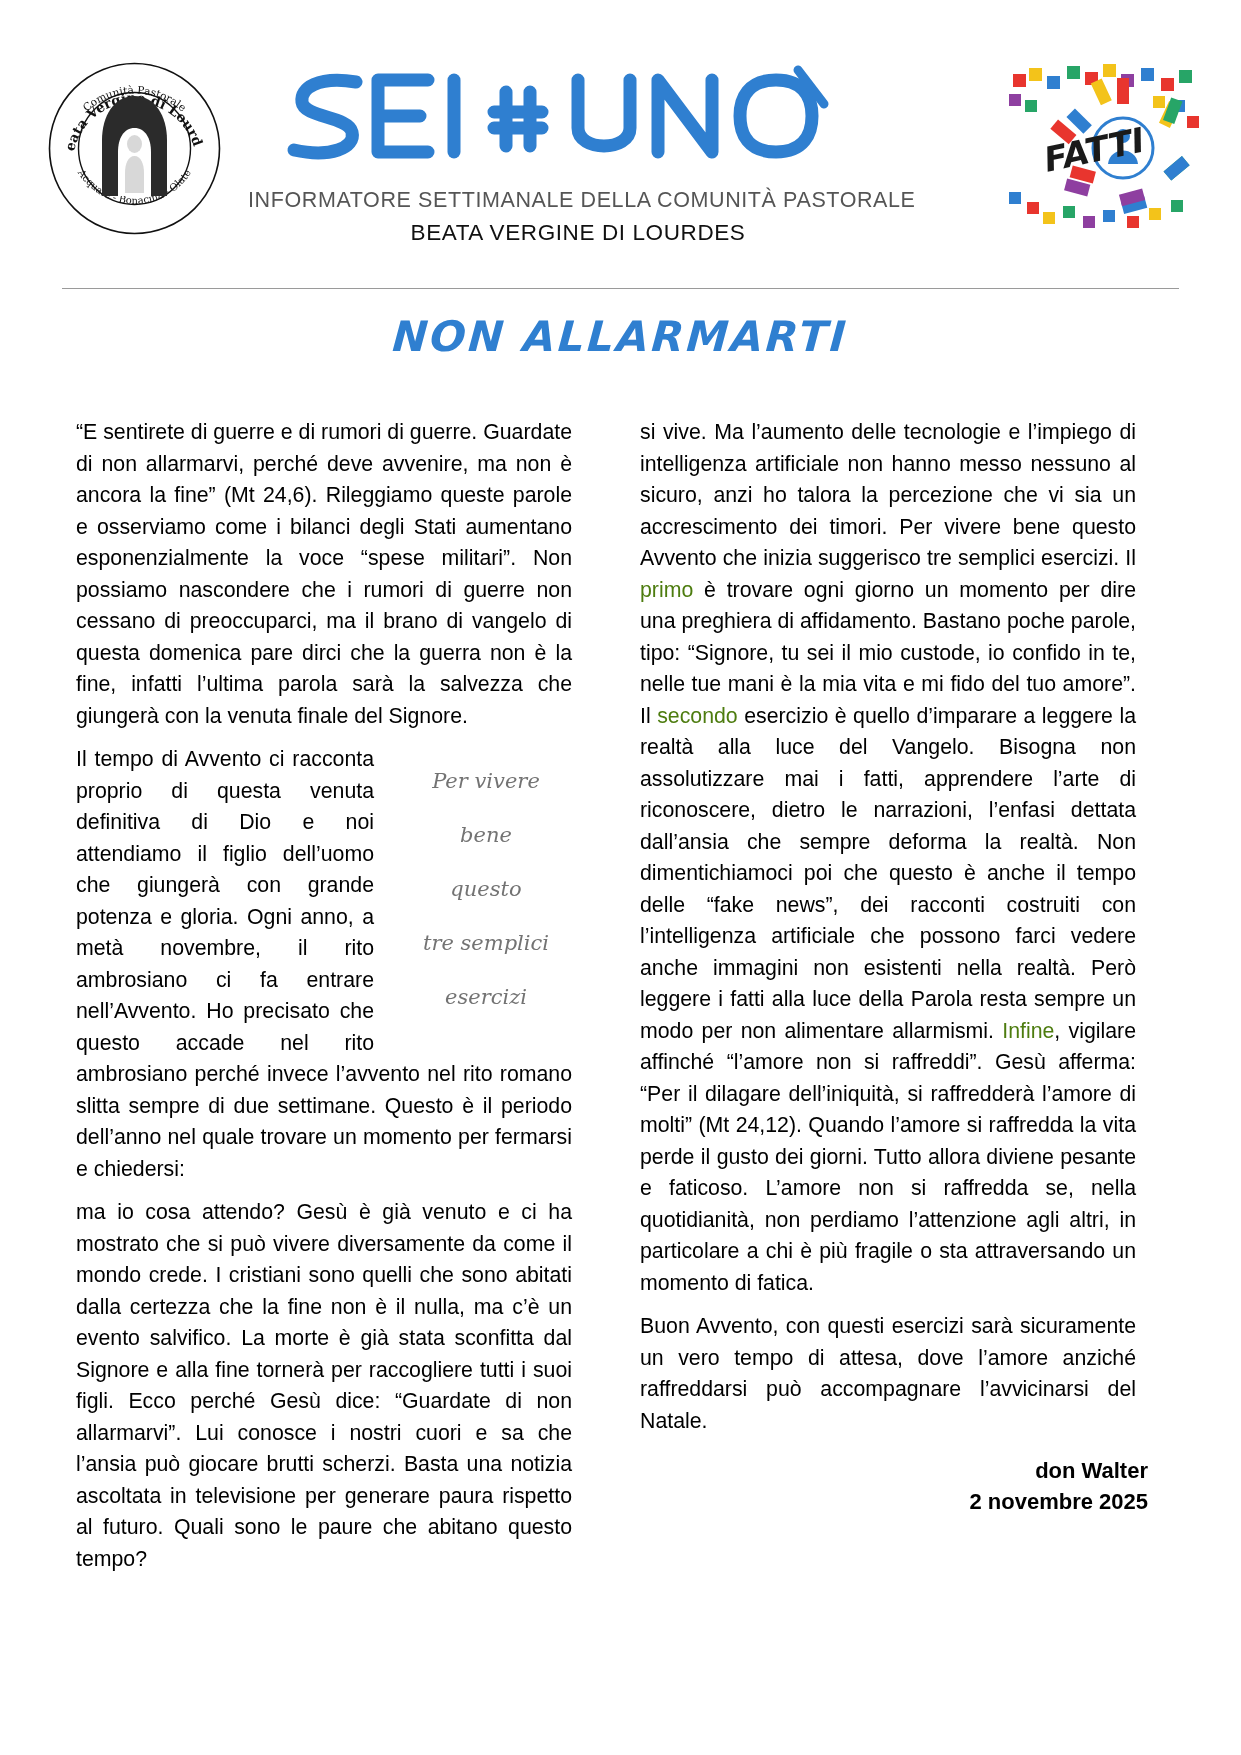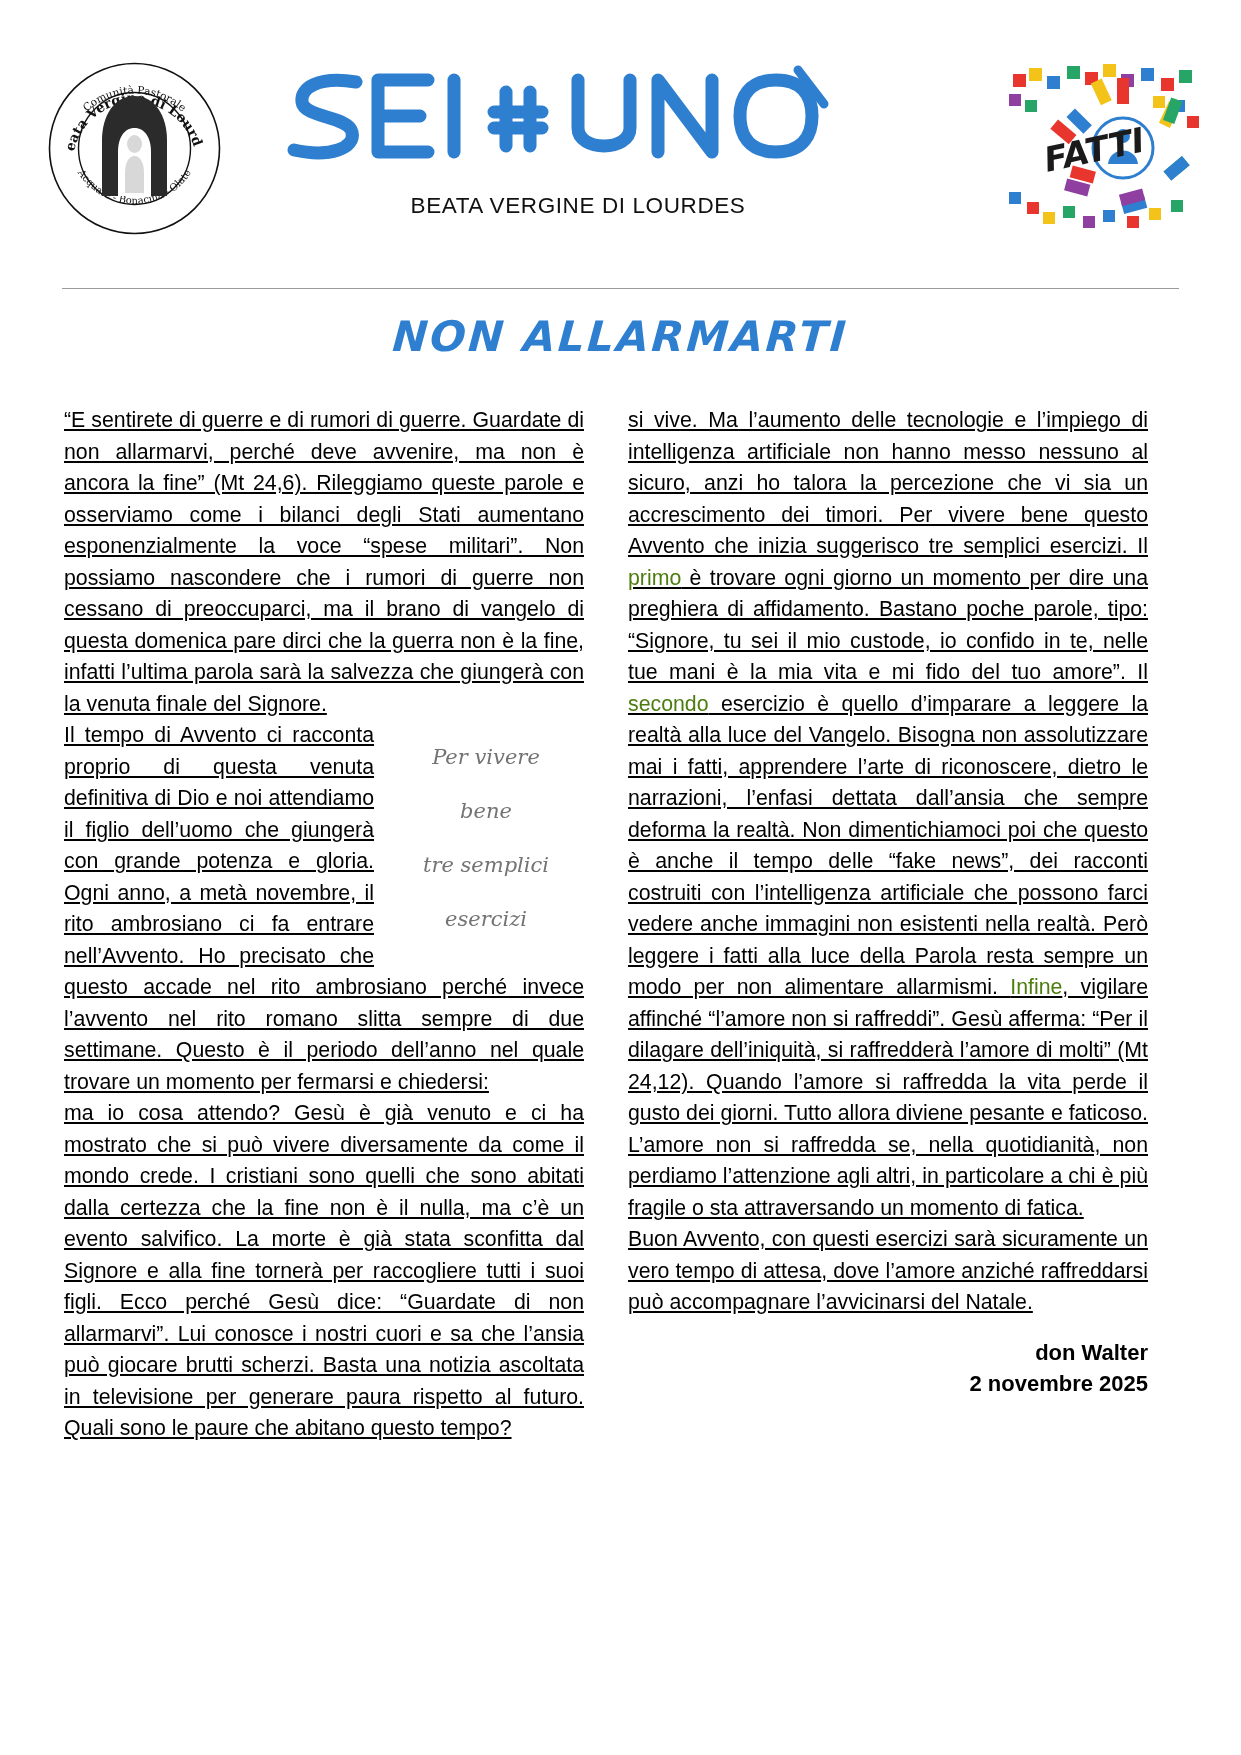--- a/index.html
+++ b/index.html
@@ -108,22 +108,21 @@
   }
   .col {
     width: 520px;
     font-size: 21.3px;
     line-height: 31.5px;
     text-align: justify;
     -webkit-hyphens: none;
     hyphens: none;
   }
   .col p {
-    margin: 0;
-    text-decoration: underline;
+    margin: 12px;
   }
   .col p.last-line { text-align: left; }
 
   .blue { color: #4d7c0f; }
 
   
   .pullquote {
     float: right;
     width: 196px;
     margin: 10px 0 6px 14px;
@@ -193,20 +192,21 @@
 
             <path d="M300 26 L300 74 C300 98 352 98 352 74 L352 26"></path>
 
             <path d="M380 98 L380 26 L434 98 L434 26"></path>
 
             <path d="M498 26 C470 26 462 44 462 62 C462 80 470 98 498 98 C526 98 534 80 534 62 C534 44 526 26 498 26 Z"></path>
             <path d="M520 16 L546 50" stroke-width="9"></path>
           </g>
         </svg>
       </div>
+      <div class="subtitle1">INFORMATORE SETTIMANALE DELLA COMUNITÀ PASTORALE</div>
       <div class="subtitle2">BEATA VERGINE DI LOURDES</div>
     </div>
 
     <div class="logo-right">
       <svg width="200" height="175" viewBox="0 0 200 175" xmlns="http://www.w3.org/2000/svg">
         <g>
           <rect x="10" y="14" width="13" height="13" fill="#e8352e"></rect>
           <rect x="26" y="8" width="13" height="13" fill="#f3c31a"></rect>
           <rect x="44" y="16" width="13" height="13" fill="#2f7fd0"></rect>
           <rect x="64" y="6" width="13" height="13" fill="#27a567"></rect>
@@ -264,20 +264,21 @@
   <div class="headline">NON ALLARMARTI</div>
 
   <div class="columns">
 
     <div class="col">
       <p>“E sentirete di guerre e di rumori di guerre. Guardate di non allarmarvi, perché deve avvenire, ma non è ancora la fine” (Mt 24,6). Rileggiamo queste parole e osserviamo come i bilanci degli Stati aumentano esponenzialmente la voce “spese militari”. Non possiamo nascondere che i rumori di guerre non cessano di preoccuparci, ma il brano di vangelo di questa domenica pare dirci che la guerra non è la fine, infatti l’ultima parola sarà la salvezza che giungerà con la venuta finale del Signore.</p>
 
       <div class="pullquote">
         <div>Per vivere</div>
         <div>bene</div>
+        <div>questo</div>
         <div>tre semplici</div>
         <div>esercizi</div>
       </div>
 
       <p>Il tempo di Avvento ci racconta proprio di questa venuta definitiva di Dio e noi attendiamo il figlio dell’uomo che giungerà con grande potenza e gloria. Ogni anno, a metà novembre, il rito ambrosiano ci fa entrare nell’Avvento. Ho precisato che questo accade nel rito ambrosiano perché invece l’avvento nel rito romano slitta sempre di due settimane. Questo è il periodo dell’anno nel quale trovare un momento per fermarsi e chiedersi:</p>
       <p>ma io cosa attendo? Gesù è già venuto e ci ha mostrato che si può vivere diversamente da come il mondo crede. I cristiani sono quelli che sono abitati dalla certezza che la fine non è il nulla, ma c’è un evento salvifico. La morte è già stata sconfitta dal Signore e alla fine tornerà per raccogliere tutti i suoi figli. Ecco perché Gesù dice: “Guardate di non allarmarvi”. Lui conosce i nostri cuori e sa che l’ansia può giocare brutti scherzi. Basta una notizia ascoltata in televisione per generare paura rispetto al futuro. Quali sono le paure che abitano questo tempo?</p>
     </div>
 
     <div class="col">
       <p><span>si vive. Ma l’aumento delle tecnologie e l’impiego di intelligenza artificiale non hanno messo nessuno al sicuro, anzi ho talora la percezione che vi sia un accrescimento dei timori. Per vivere bene questo Avvento che inizia suggerisco tre semplici esercizi. Il </span><span class="blue">primo</span><span> è trovare ogni giorno un momento per dire una preghiera di affidamento. Bastano poche parole, tipo: “Signore, tu sei il mio custode, io confido in te, nelle tue mani è la mia vita e mi fido del tuo amore”. Il </span><span class="blue">secondo</span><span> esercizio è quello d’imparare a leggere la realtà alla luce del Vangelo. Bisogna non assolutizzare mai i fatti, apprendere l’arte di riconoscere, dietro le narrazioni, l’enfasi dettata dall’ansia che sempre deforma la realtà. Non dimentichiamoci poi che questo è anche il tempo delle “fake news”, dei racconti costruiti con l’intelligenza artificiale che possono farci vedere anche immagini non esistenti nella realtà. Però leggere i fatti alla luce della Parola resta sempre un modo per non alimentare allarmismi. </span><span class="blue">Infine</span><span>, vigilare affinché “l’amore non si raffreddi”. Gesù afferma: “Per il dilagare dell’iniquità, si raffredderà l’amore di molti” (Mt 24,12). Quando l’amore si raffredda la vita perde il gusto dei giorni. Tutto allora diviene pesante e faticoso. L’amore non si raffredda se, nella quotidianità, non perdiamo l’attenzione agli altri, in particolare a chi è più fragile o sta attraversando un momento di fatica.</span></p>

